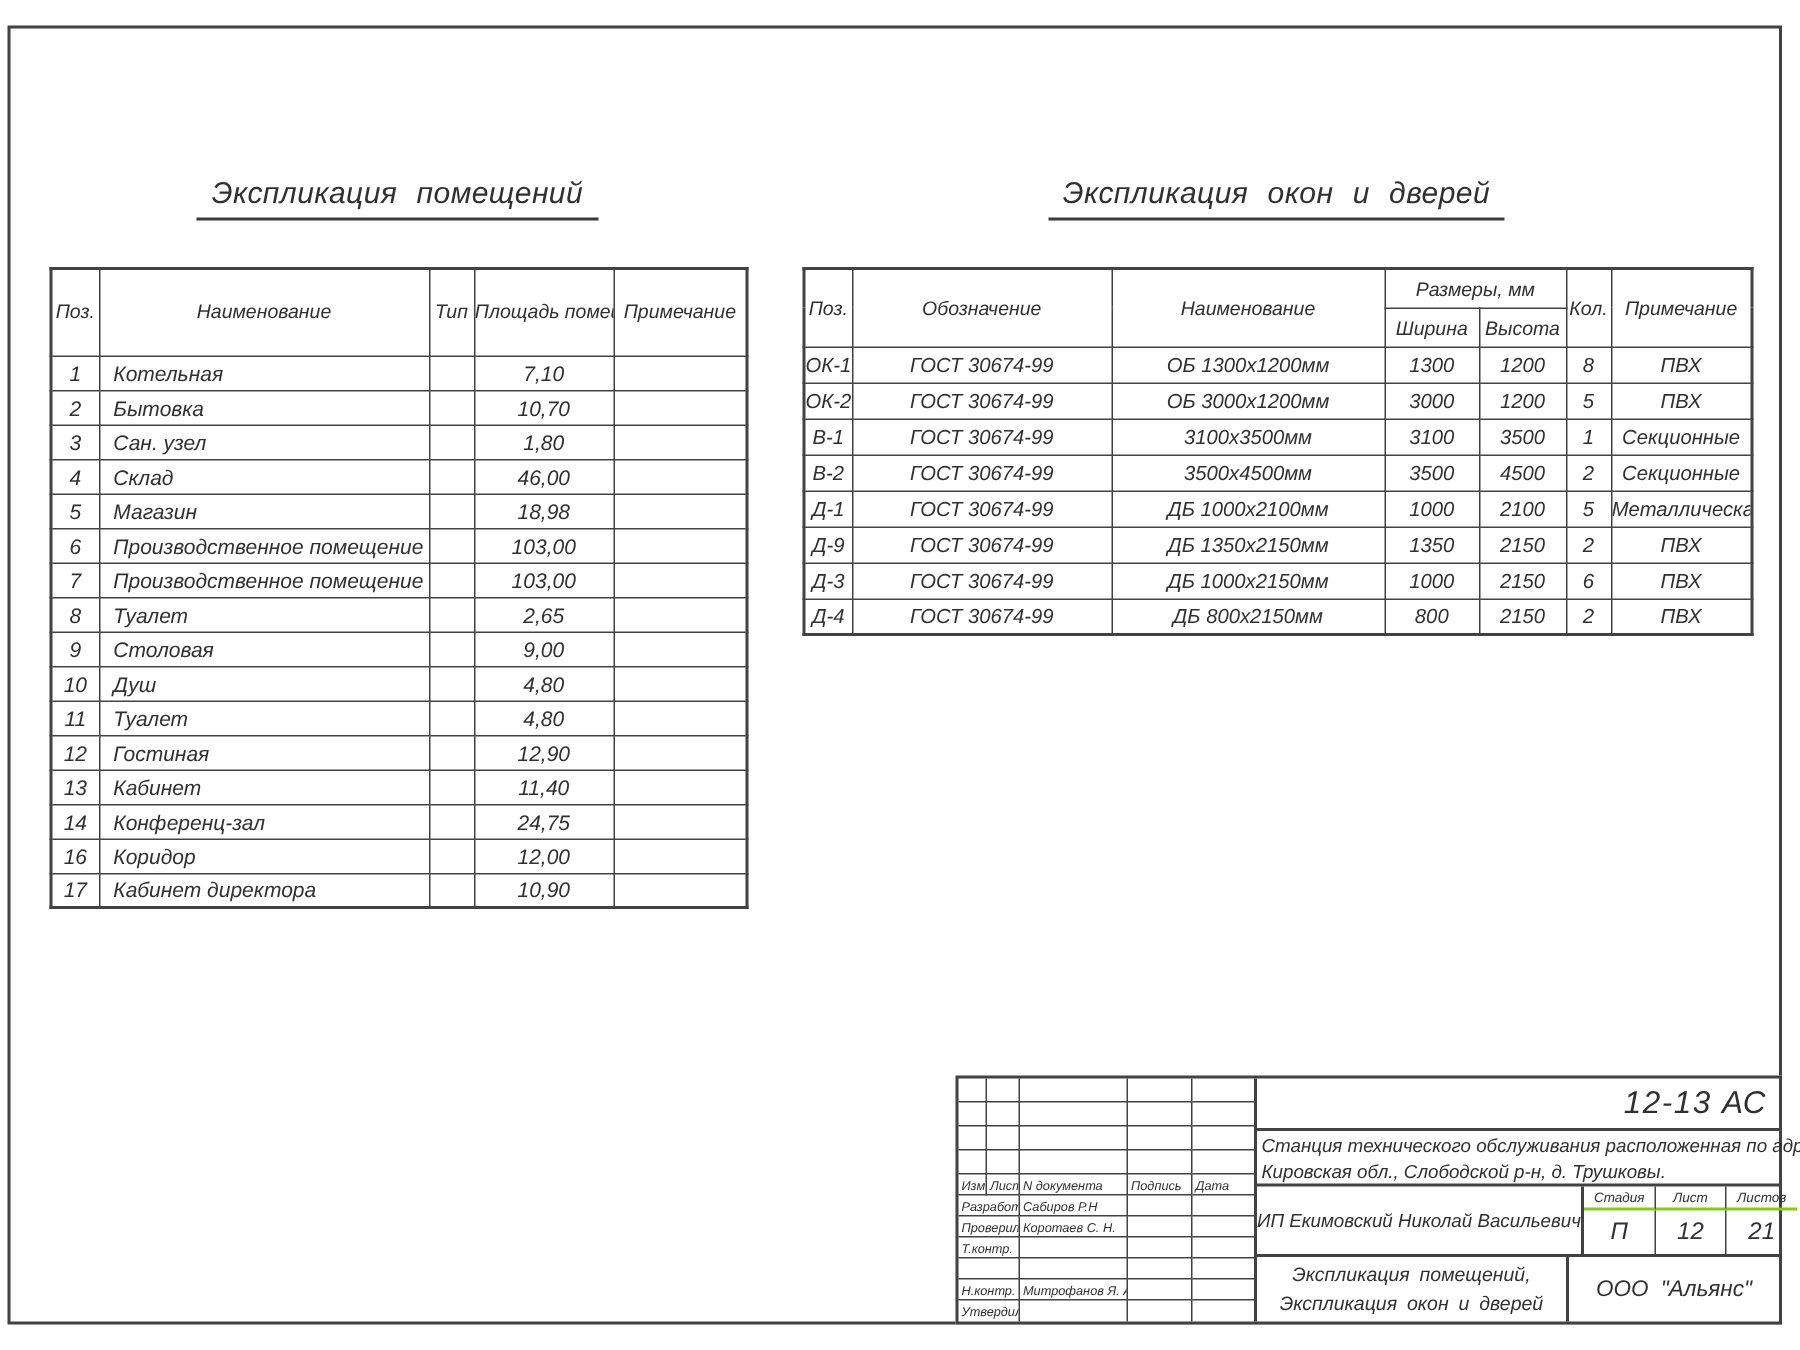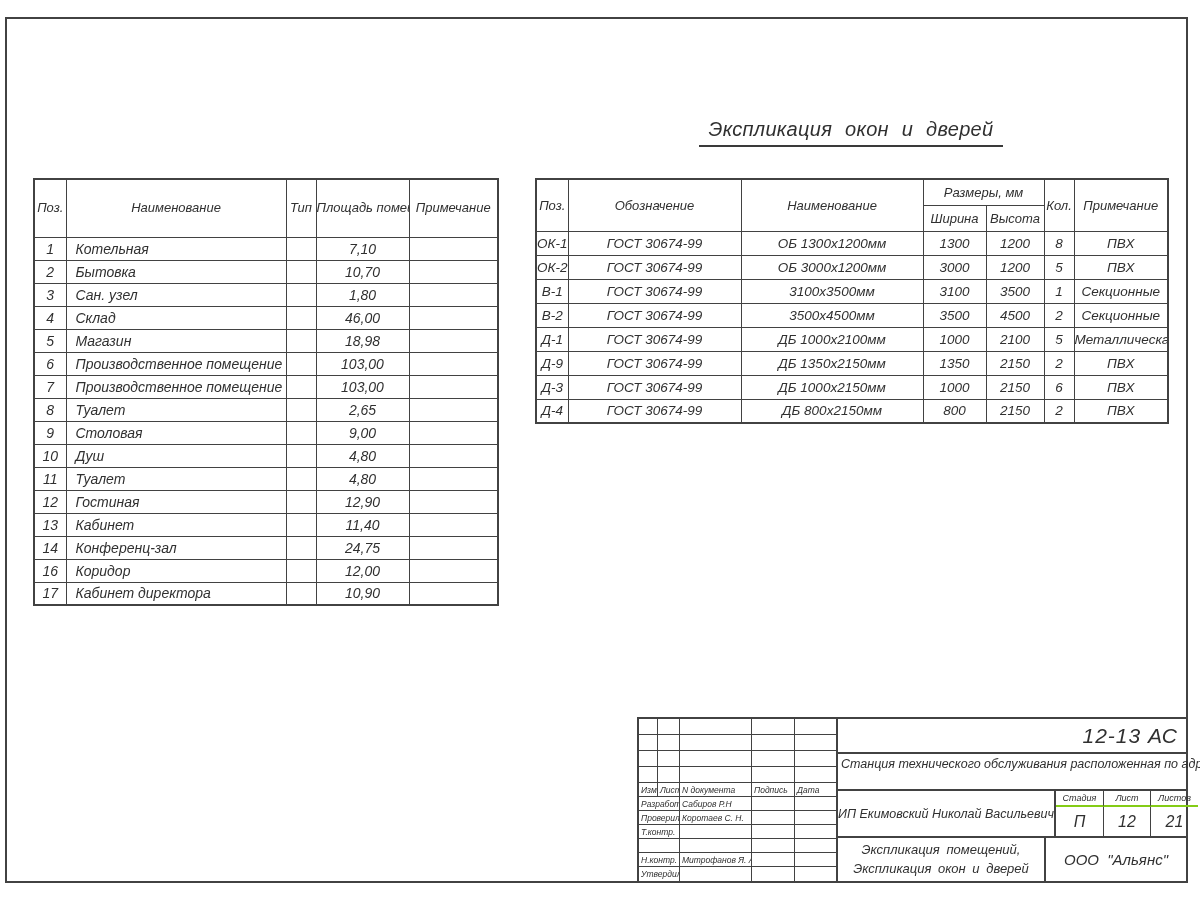--- a/index.html
+++ b/index.html
@@ -104,20 +104,23 @@
     width:142px; border-left:2px solid #424242;
     display:flex; align-items:center; justify-content:center; font-size:15px; word-spacing:4px;
   }
 </style>
 </head>
 <body>
 
 <div class="page">
   <div class="frame"></div>
 
+  <div class="tbl-title" style="left:33px; width:464px;">
+    <span>Экспликация помещений</span>
+  </div>
 
   <div class="tbl-title" style="left:535px; width:632px;">
     <span>Экспликация окон и дверей</span>
   </div>
 
   <div class="tbl-wrap" style="left:33px; width:464px;">
     <table class="sheet-table rooms">
       <colgroup>
         <col style="width:32px">
           <col style="width:220px">
@@ -408,20 +411,21 @@
           <div>Утвердил</div>
           <div></div>
           <div></div>
           <div></div>
         </div>
     </div>
     <div class="stamp-right">
       <div class="row-doc">12-13 АС</div>
       <div class="row-project">
         <div>Станция технического обслуживания расположенная по адресу</div>
+        <div>Кировская обл., Слободской р-н, д. Трушковы.</div>
       </div>
       <div class="row-client">
         <div class="client-cell">ИП Екимовский Николай Васильевич</div>
         <div class="stage-grid">
           <div class="sg-h">Стадия</div>
           <div class="sg-h">Лист</div>
           <div class="sg-h">Листов</div>
           <div class="sg-v">П</div>
           <div class="sg-v">12</div>
           <div class="sg-v">21</div>

